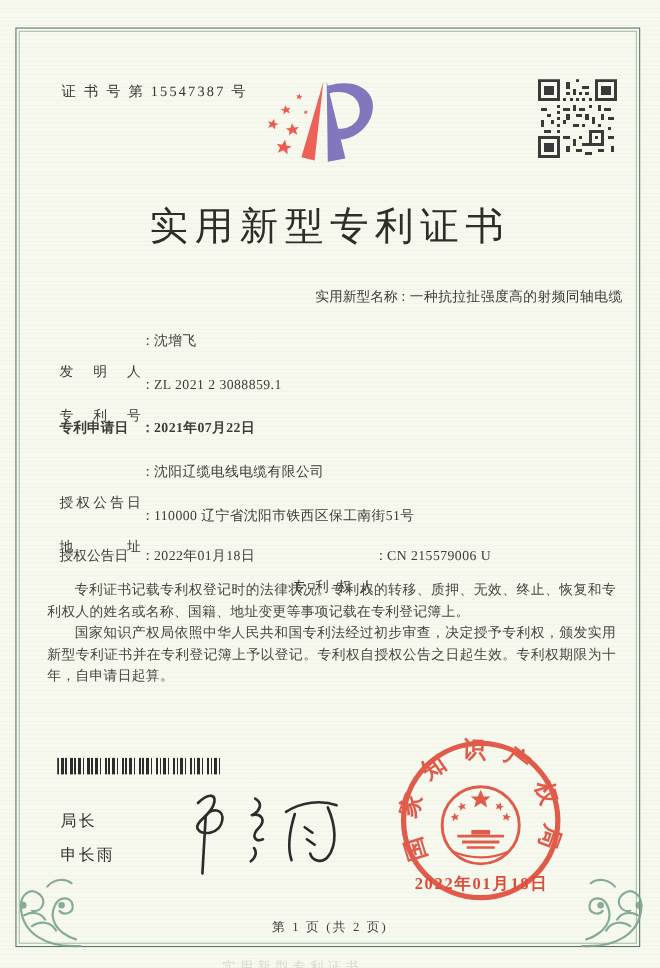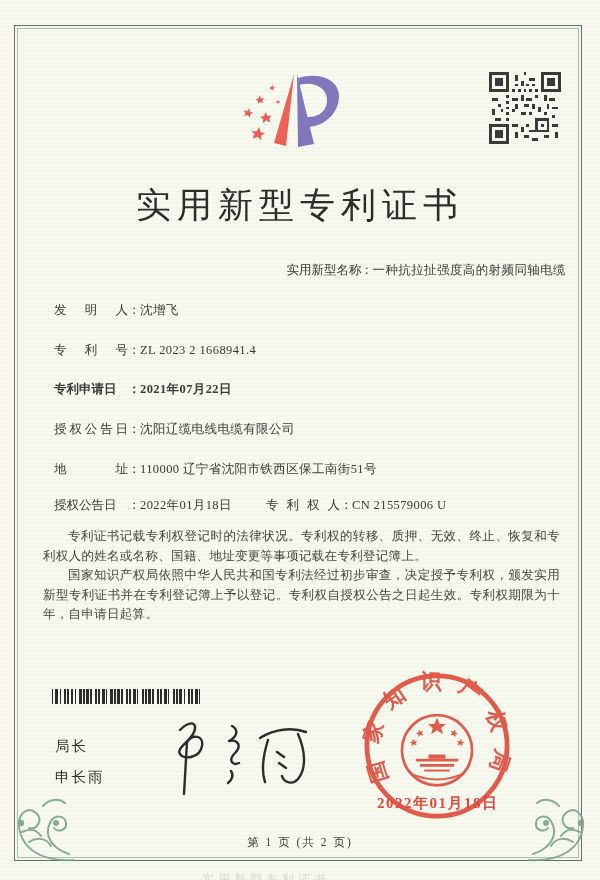--- a/index.html
+++ b/index.html
@@ -17,21 +17,21 @@
   .frame .inner{position:absolute; left:2px; top:2px; right:2px; bottom:2px;
     border:1px solid #a9bfae;}
   .cert-no{position:absolute; left:56px; top:74px; font-size:13px; letter-spacing:2px; color:#33352f;}
   .logo{position:absolute; left:228px; top:68px;}
   .qr{position:absolute; left:489px; top:72px;}
   .title{position:absolute; left:0; top:182px; width:600px; text-align:center;
     font-size:35px; letter-spacing:6px; color:#2c2e29; font-weight:500;}
   .fields{position:absolute; left:54px; top:256px; right:34px;}
   .frow{position:absolute; left:0; right:0; white-space:nowrap; font-size:12.5px;}
   .lab{display:inline-block; width:74px; vertical-align:top; color:#3a3c36;}
-  .lab.spread{text-align:justify; text-align-last:justify;}
+  .lab.spread{text-align:justify; text-align-last:justify;margin-top:28px;}
   .colon{display:inline-block; width:12px;}
   .val{letter-spacing:.4px; color:#3a3c36;}
   .r1{top:6px;text-align:right;} .r2{top:46px;} .r3{top:86px;} .r4{top:125px;font-weight:bold;}
   .r5{top:165px;} .r6{top:205px;} .r7{top:241px;}
   .pair2{margin-left:34px;}
   .body-text{position:absolute; left:43px; top:527px; width:517px;}
   .body-text p{margin:0; font-size:12.5px; line-height:19.5px; letter-spacing:.3px;
     text-align:justify; text-indent:2em; color:#45473f;}
   .barcode{position:absolute; left:52px; top:689px; width:150px; height:15px;
     background:repeating-linear-gradient(90deg,
@@ -55,20 +55,21 @@
 </style>
 </head>
 <body>
 
 <div class="page">
 
   <div class="frame">
       <div class="inner"></div>
     </div>
 
+  <div class="cert-no">证 书 号 第 15547387 号</div>
 
   <svg class="logo" width="128" height="96" viewBox="0 0 128 96">
     <defs>
       <path id="st" d="M0,-1 L0.294,-0.309 1,-0.309 0.476,0.118 0.647,0.809 0,0.382 -0.647,0.809 -0.476,0.118 -1,-0.309 -0.294,-0.309 Z"></path>
     </defs>
     <path d="M66 6 L58 78 L46 75 Z" fill="#ee6156"></path>
     <path d="M69 6 L86 76 L70 79 Z" fill="#8276bd"></path>
     <path d="M70 10 C97 2 116 16 110 36 C105 53 86 62 74 58 L72 48 C88 52 100 44 99 31 C98 18 84 13 71 17 Z" fill="#8276bd"></path>
     <use href="#st" transform="translate(44,20) scale(3) rotate(12)" fill="#ee5a4e"></use>
     <use href="#st" transform="translate(32,32) scale(4.5) rotate(-10)" fill="#ee5a4e"></use>
@@ -105,21 +106,21 @@
   <div class="title">实用新型专利证书</div>
 
   <div class="fields">
     <div class="frow r1">
       <span class="lab">实用新型名称</span><span class="colon">：</span><span class="val">一种抗拉扯强度高的射频同轴电缆</span>
     </div>
     <div class="frow r2">
       <span class="lab spread">发明人</span><span class="colon">：</span><span class="val">沈增飞</span>
     </div>
     <div class="frow r3">
-      <span class="lab spread">专利号</span><span class="colon">：</span><span class="val">ZL 2023 2 1668941.4</span>
+      <span class="lab spread">专利号</span><span class="colon">：</span><span class="val">ZL 2021 2 3088859.1</span>
     </div>
     <div class="frow r4">
       <span class="lab">专利申请日</span><span class="colon">：</span><span class="val">2021年07月22日</span>
     </div>
     <div class="frow r5">
       <span class="lab spread">授权公告日</span><span class="colon">：</span><span class="val">沈阳辽缆电线电缆有限公司</span>
     </div>
     <div class="frow r6">
       <span class="lab spread">地址</span><span class="colon">：</span><span class="val">110000 辽宁省沈阳市铁西区保工南街51号</span>
     </div>

